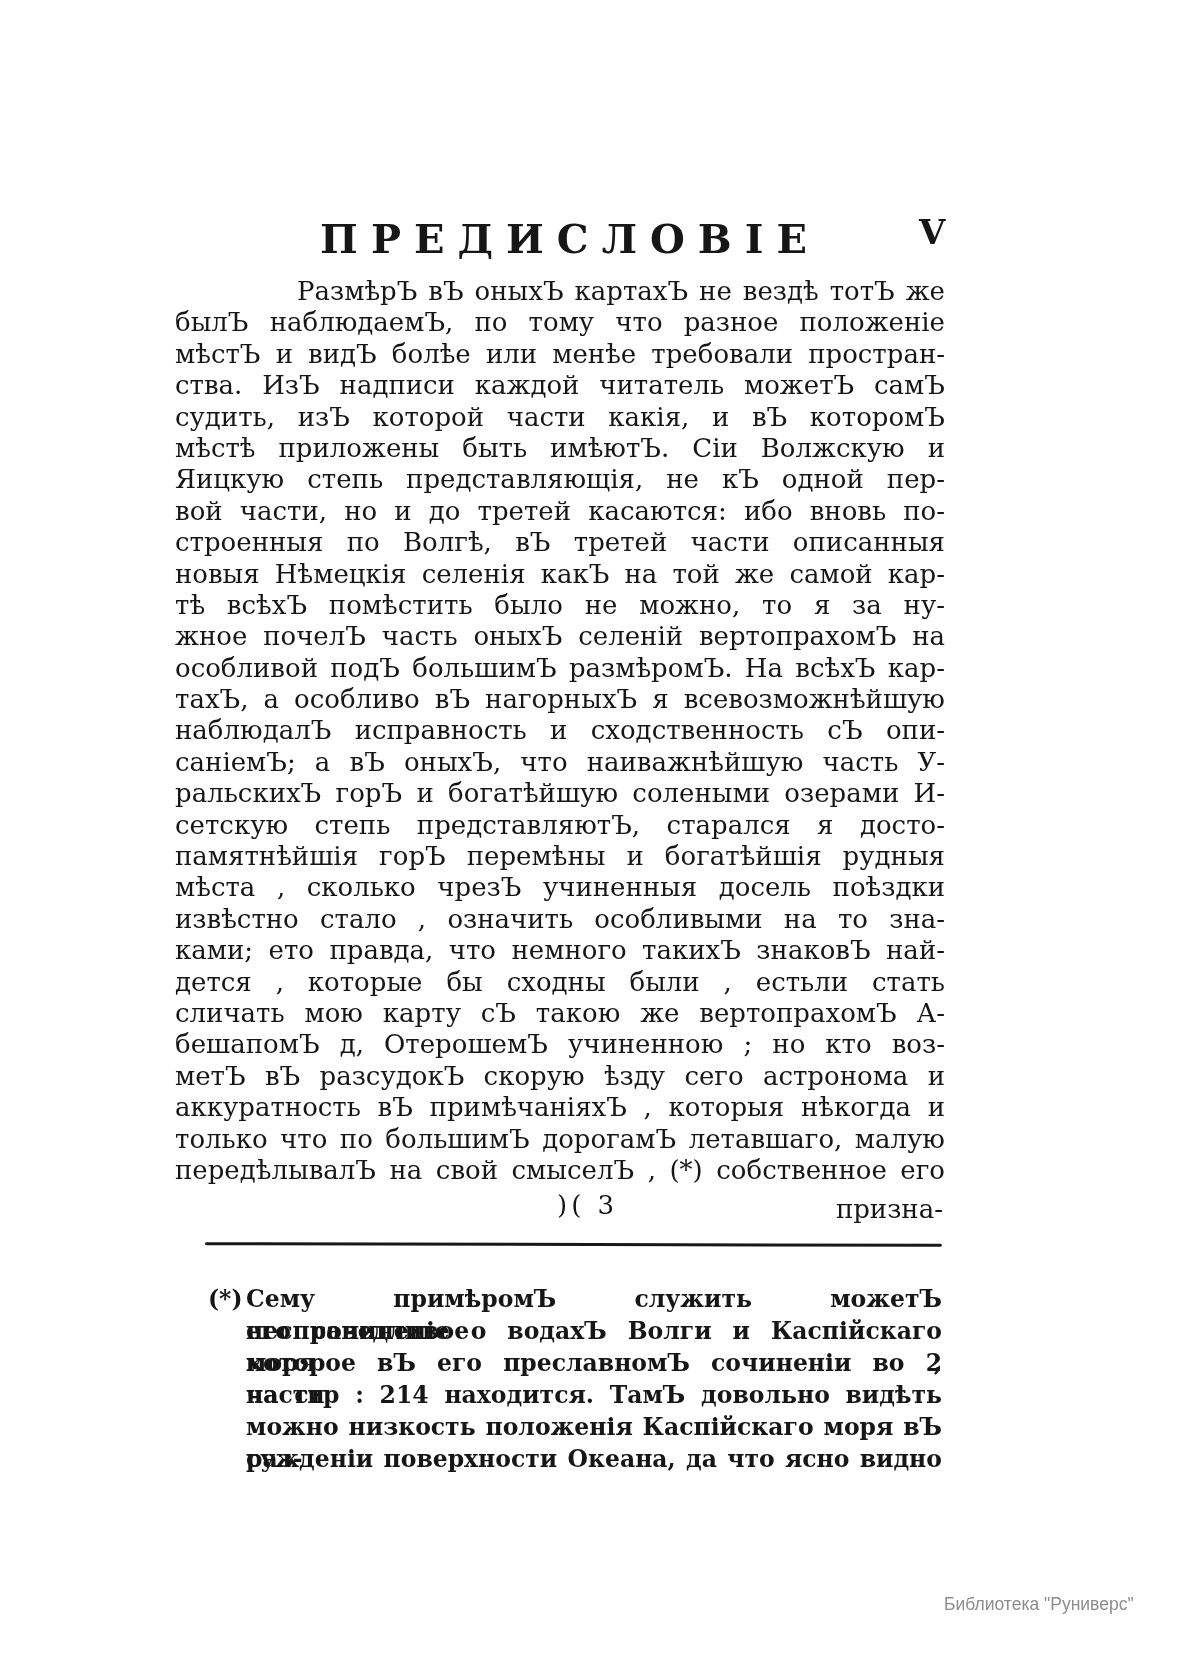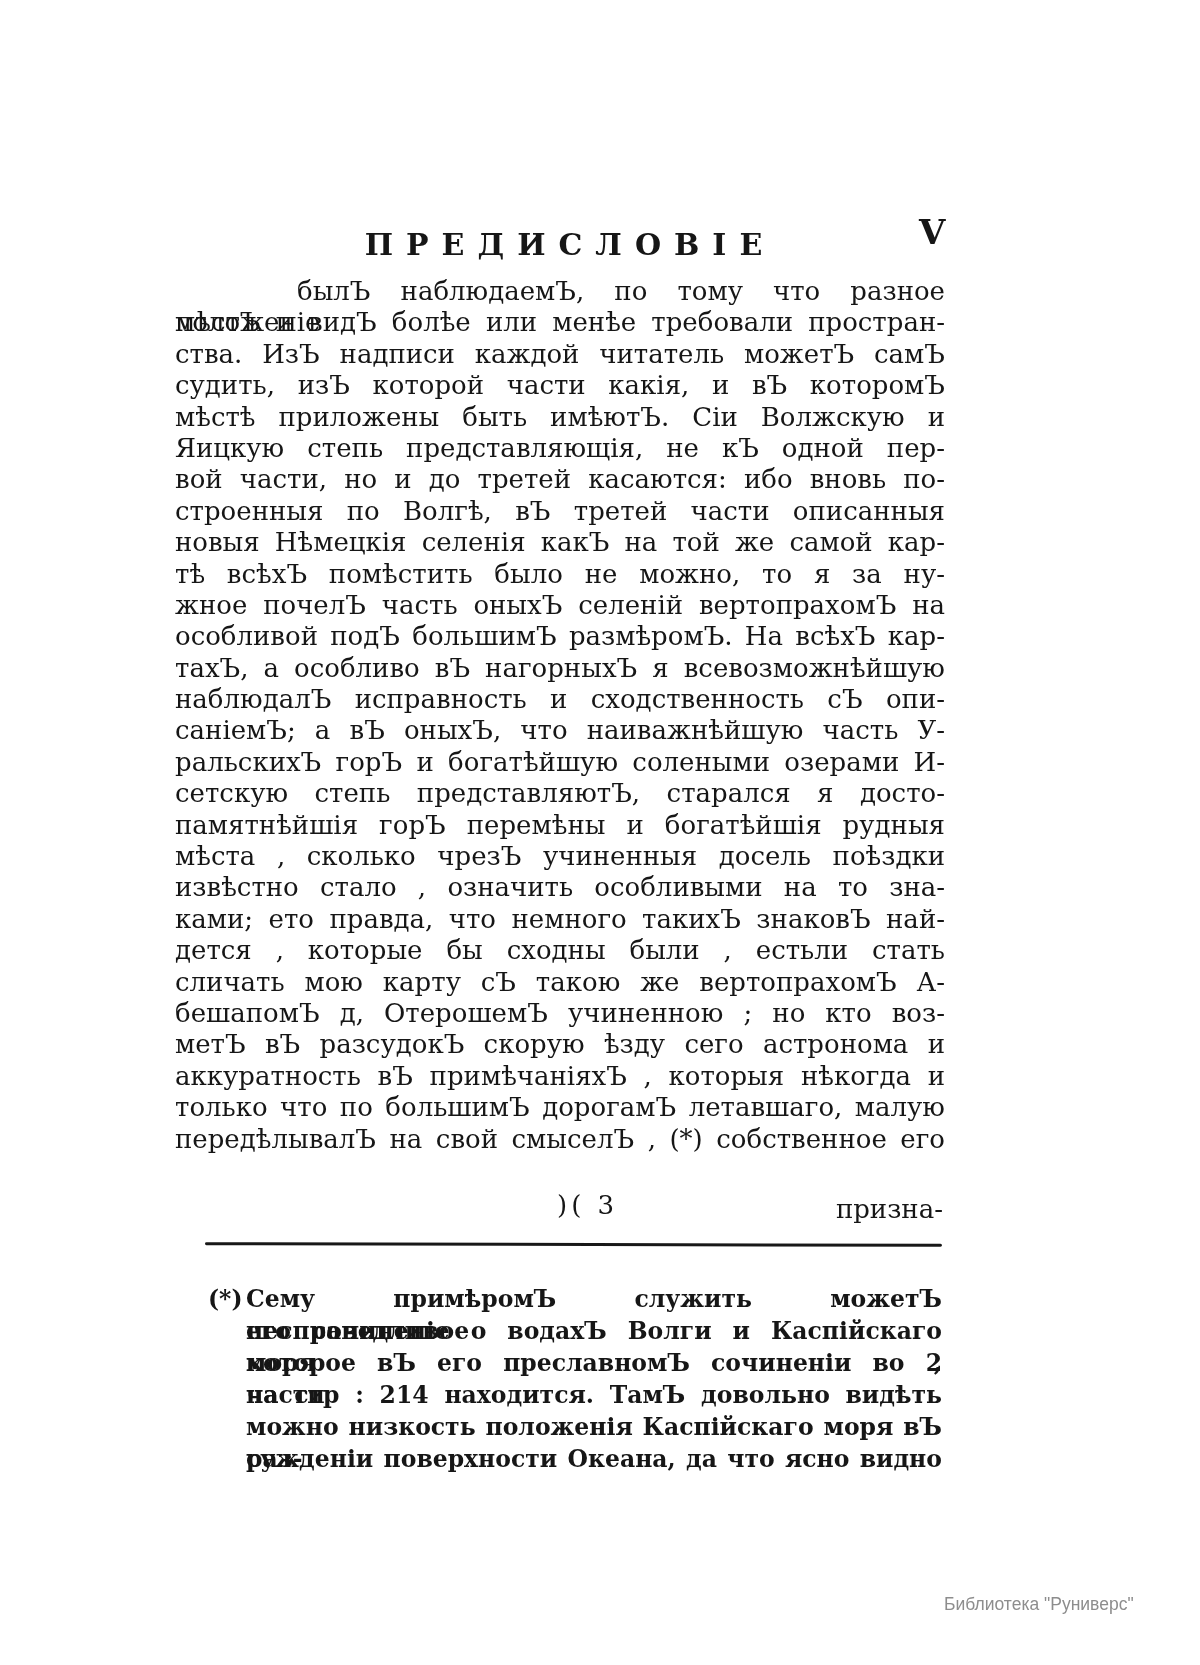--- a/index.html
+++ b/index.html
@@ -11,25 +11,24 @@
     overflow: hidden;
     color: #161616;
     font-family: "DejaVu Serif", serif;
   }
   .page-title {
     position: absolute;
     left: 185px;
     top: 215px;
     width: 770px;
     text-align: center;
-    font-size: 30px;
+    font-size: 40px;
     font-weight: bold;
     letter-spacing: 13px;
     white-space: nowrap;
-    margin-top: 12px;
   }
   .page-number {
     position: absolute;
     left: 919px;
     top: 212px;
     font-size: 34px;
     font-weight: bold;
   }
   .body-text {
     position: absolute;
@@ -96,20 +95,21 @@
 </head>
 <body>
 
 <div class="page">
 
   <div class="page-title">ПРЕДИСЛОВІЕ</div>
 
   <div class="page-number">V</div>
 
   <div class="body-text">
+      <div class="line">РазмѣрЪ вЪ оныхЪ картахЪ не вездѣ тотЪ же</div>
       <div class="line">былЪ наблюдаемЪ, по тому что разное положеніе</div>
       <div class="line">мѣстЪ и видЪ болѣе или менѣе требовали простран-</div>
       <div class="line">ства. ИзЪ надписи каждой читатель можетЪ самЪ</div>
       <div class="line">судить, изЪ которой части какія, и вЪ которомЪ</div>
       <div class="line">мѣстѣ приложены быть имѣютЪ. Сіи Волжскую и</div>
       <div class="line">Яицкую степь представляющія, не кЪ одной пер-</div>
       <div class="line">вой части, но и до третей касаются: ибо вновь по-</div>
       <div class="line">строенныя по Волгѣ, вЪ третей части описанныя</div>
       <div class="line">новыя Нѣмецкія селенія какЪ на той же самой кар-</div>
       <div class="line">тѣ всѣхЪ помѣстить было не можно, то я за ну-</div>

